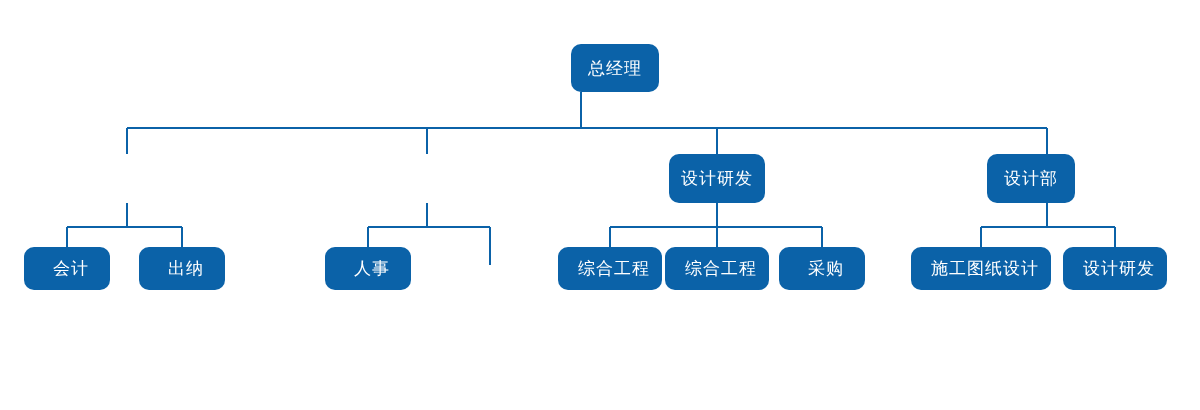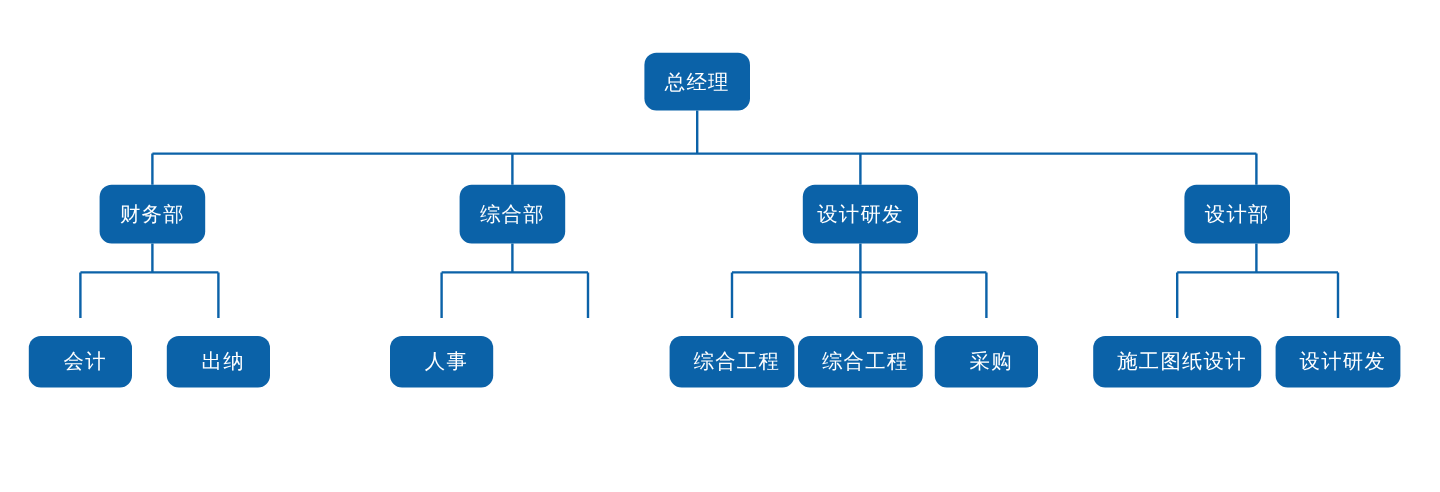--- a/index.html
+++ b/index.html
@@ -34,41 +34,39 @@
     align-items: center;
     justify-content: center;
     font-size: 17px;
     letter-spacing: 1px;
     white-space: nowrap;
     padding: 0 12px;
     z-index: 2;
   }
   .lvl1 { top: 44px;  height: 48px; min-width: 88px; }
   .lvl2 { top: 154px; height: 49px; min-width: 88px; }
-  .lvl3 { top: 280px; height: 43px; min-width: 86px; padding-left: 20px; }
+  .lvl3 { top: 247px; height: 43px; min-width: 86px; padding-left: 20px; }
 </style>
 </head>
 <body>
 
 <div class="canvas">
 
   <svg class="connectors" viewBox="0 0 1200 410" xmlns="http://www.w3.org/2000/svg" aria-hidden="true">
     <path fill="none" stroke="#0b62a8" stroke-width="2" d="M581 92 V128
              M127 128 H1047
              M127 128 V154  M427 128 V154  M717 128 V154  M1047 128 V154
              M127 203 V227  M67 227 H182   M67 227 V265   M182 227 V265
              M427 203 V227  M368 227 H490  M368 227 V265  M490 227 V265
              M717 203 V227  M610 227 H822  M610 227 V265  M717 227 V265  M822 227 V265
              M1047 203 V227 M981 227 H1115 M981 227 V265  M1115 227 V265"></path>
   </svg>
 
-  <div class="node lvl1" style="left:581px">总经理</div>
+  <div class="node lvl1" style="left:615px">总经理</div>
 
-  <div class="node lvl2" style="left:127px">财务部</div>
-  <div class="node lvl2" style="left:427px">综合部</div>
   <div class="node lvl2" style="left:717px">设计研发</div>
   <div class="node lvl2" style="left:1031px">设计部</div>
 
   <div class="node lvl3" style="left:67px">会计</div>
   <div class="node lvl3" style="left:182px">出纳</div>
 
   <div class="node lvl3" style="left:368px">人事</div>
 
   <div class="node lvl3" style="left:610px">综合工程</div>
   <div class="node lvl3" style="left:717px">综合工程</div>

